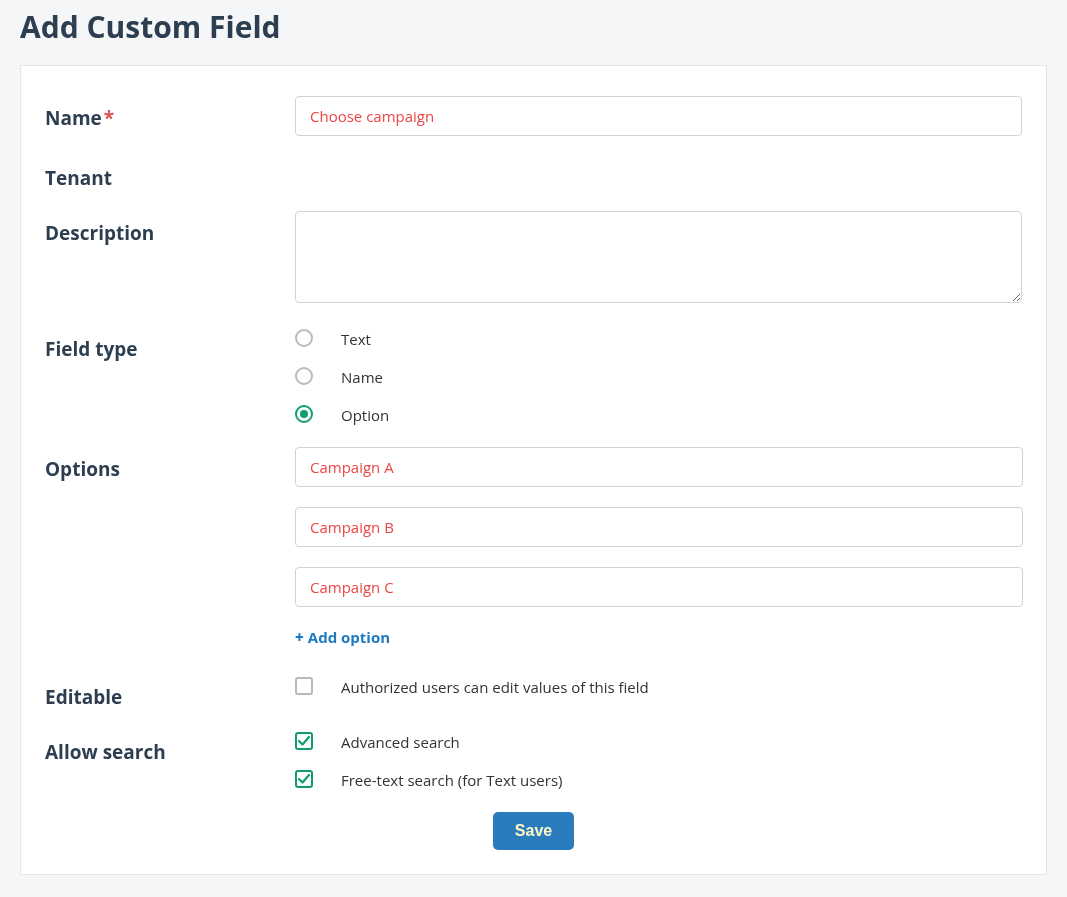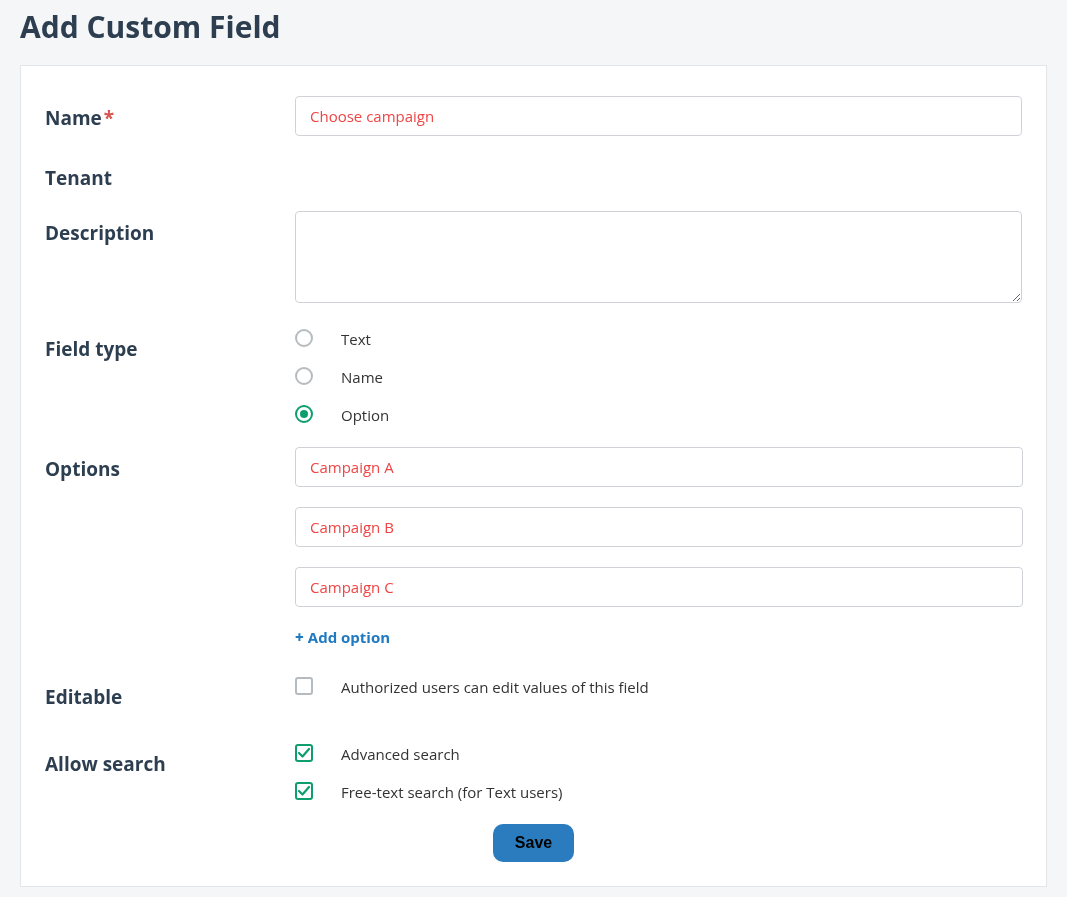--- a/index.html
+++ b/index.html
@@ -169,23 +169,23 @@
   }
   .check-outer svg { display: none; }
   .check-outer.checked svg { display: block; }
   .btn-row {
     display: flex;
     justify-content: center;
     margin-top: 18px;
   }
   .btn-primary {
     background: #2b7cbf;
-    color: #000000;
+    color: #fef9c3;
     border: none;
-    border-radius: 10px;
+    border-radius: 5px;
     padding: 10px 22px;
     font-size: 16px;
     font-weight: 600;
     cursor: pointer;
   }
 </style>
 </head>
 <body>
 
 <div class="page">
@@ -270,21 +270,21 @@
           <div class="check-item">
             <span class="check-outer">
               
             </span>
             <span class="check-label">Authorized users can edit values of this field</span>
           </div>
         </div>
       </div>
     </div>
 
-    <div class="form-row" style="margin-top:32px;">
+    <div class="form-row" style="margin-top:20px;">
       <div class="label-col">Allow search</div>
       <div class="field-col">
         <div class="check-group">
           <div class="check-item">
             <span class="check-outer checked">
               <svg width="12" height="12" viewBox="0 0 12 12">
                   <path d="M1 6 L4.5 9.5 L11 2" stroke="#0e9e6e" stroke-width="2.2" fill="none" stroke-linecap="round" stroke-linejoin="round"></path>
                 </svg>
             </span>
             <span class="check-label">Advanced search</span>

